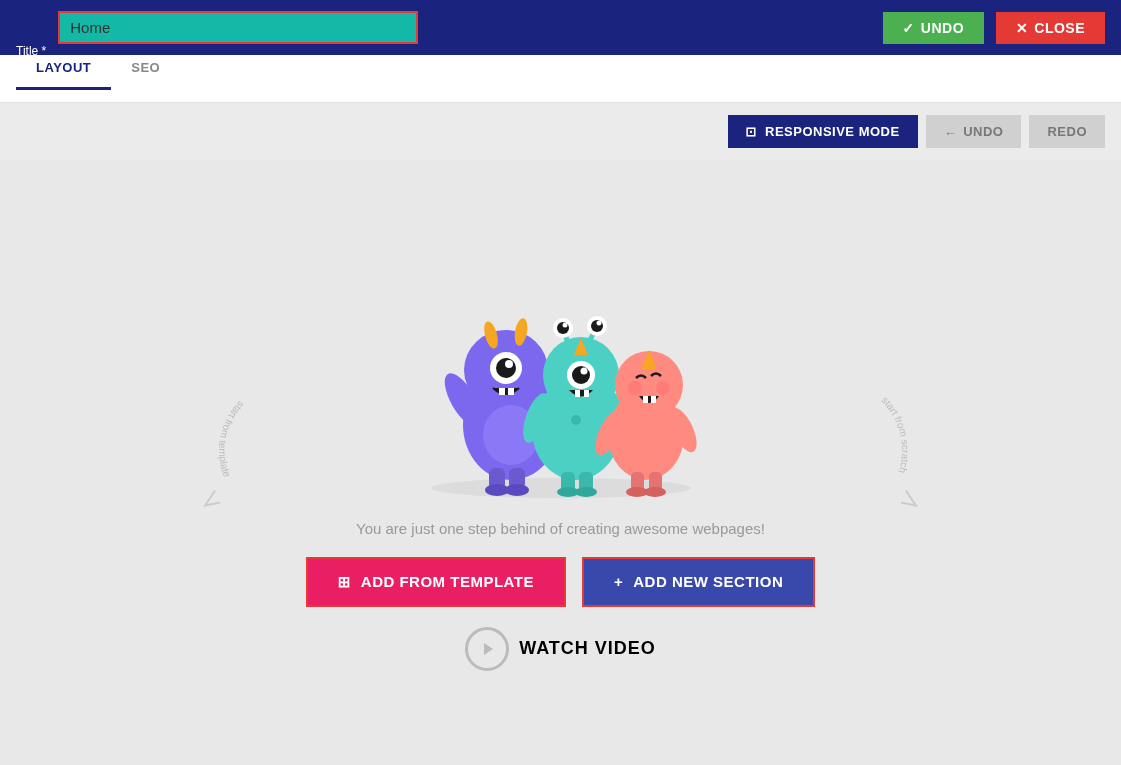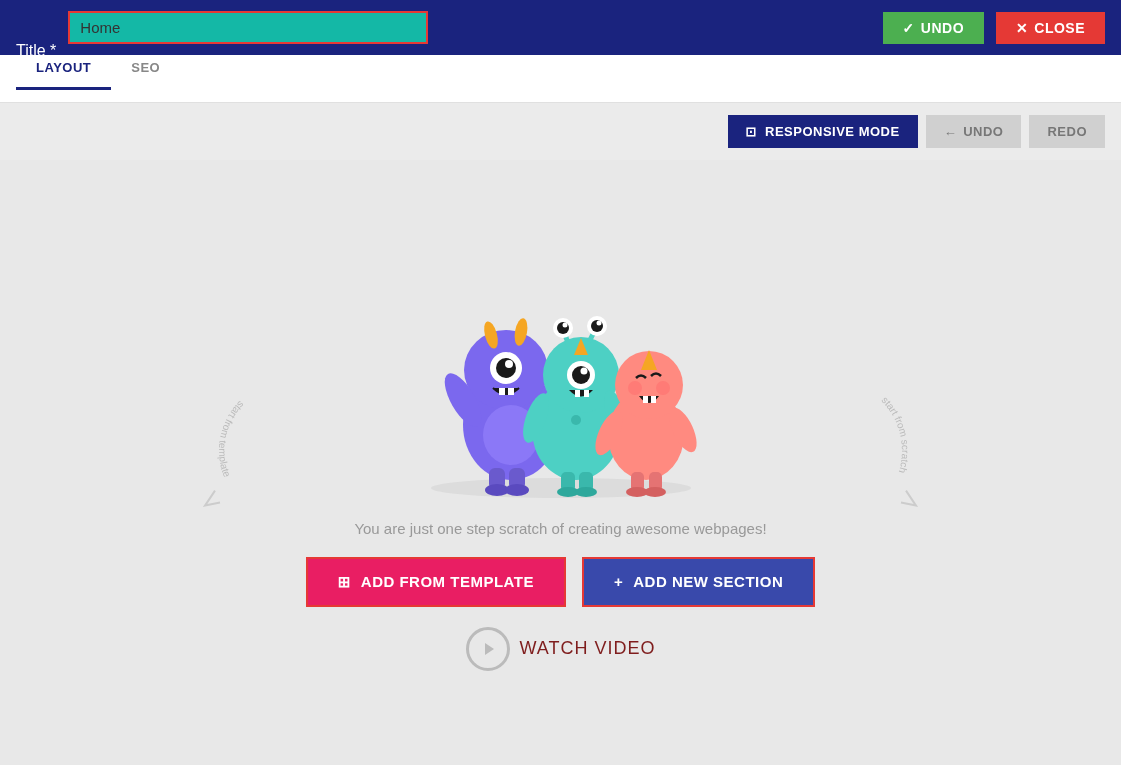--- a/index.html
+++ b/index.html
@@ -9,21 +9,21 @@
     .header {
       background: #1a237e;
       height: 55px;
       display: flex;
       align-items: center;
       padding: 0 16px;
       gap: 12px;
     }
     .header-title-label {
       color: white;
-      font-size: 16px;
+      font-size: 12px;
       white-space: nowrap;
       margin-top: 47px;
     }
     .header-title-input {
       border: 2px solid #e53935;
       background: #14b8a6;
       padding: 6px 10px;
       font-size: 15px;
       width: 360px;
       outline: none;
@@ -170,22 +170,22 @@
 
     .watch-video {
       display: flex;
       align-items: center;
       gap: 10px;
       cursor: pointer;
       color: #aaa;
     }
     .watch-video-text {
       font-size: 18px;
-      font-weight: normal;
-      color: #7f1d1d;
+      font-weight: bold;
+      color: #000000;
       letter-spacing: 1px;
     }
     .play-circle {
       width: 44px;
       height: 44px;
       border: 3px solid #bbb;
       border-radius: 50%;
       display: flex;
       align-items: center;
       justify-content: center;
@@ -347,21 +347,21 @@
       <ellipse cx="246" cy="232" rx="11" ry="5" fill="#d46060"></ellipse>
       <ellipse cx="264" cy="232" rx="11" ry="5" fill="#d46060"></ellipse>
 
       <ellipse cx="218" cy="173" rx="10" ry="24" fill="#ff8a80" transform="rotate(25 218 173)"></ellipse>
       <ellipse cx="292" cy="170" rx="10" ry="24" fill="#ff8a80" transform="rotate(-25 292 170)"></ellipse>
 
       <circle cx="185" cy="160" r="5" fill="#3ab8ac"></circle>
     </svg>
   </div>
 
-  <p class="tagline">You are just one step scratch of creating awesome webpages!</p>
+  <p class="tagline">You are just one step behind of creating awesome webpages!</p>
 
   <div class="action-buttons">
     <button class="btn-template">
       <span>⊞</span>
       <span>ADD FROM TEMPLATE</span>
     </button>
     <button class="btn-new-section">
       <span>+</span>
       <span>ADD NEW SECTION</span>
     </button>

